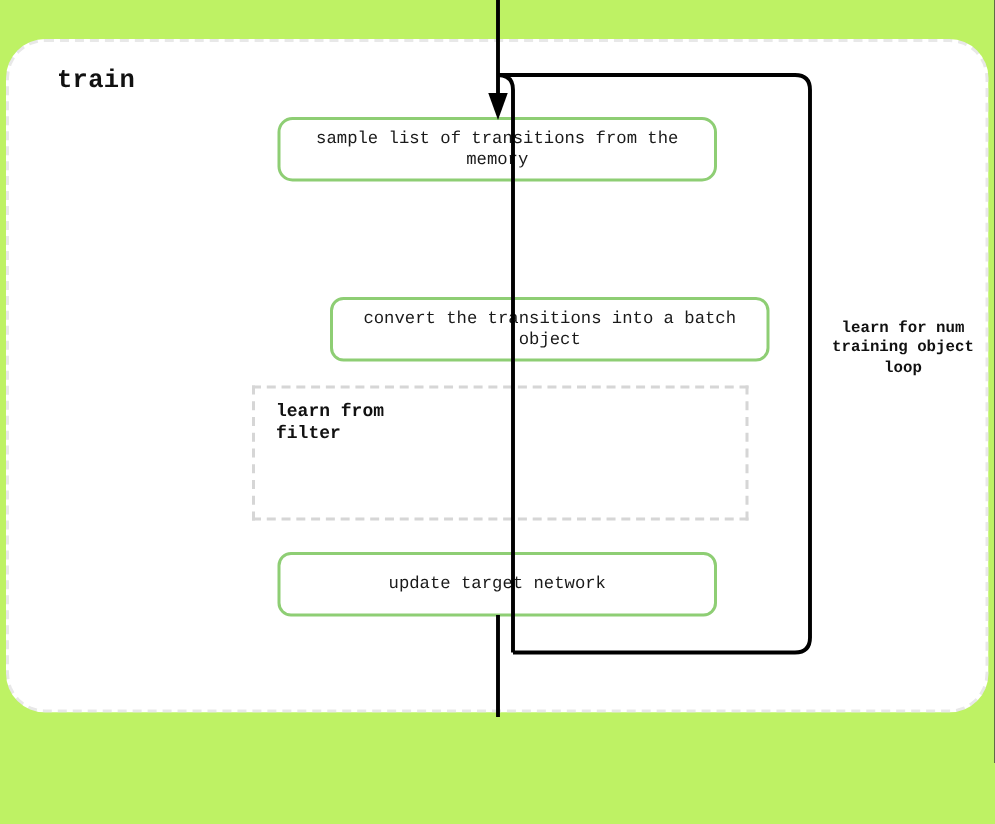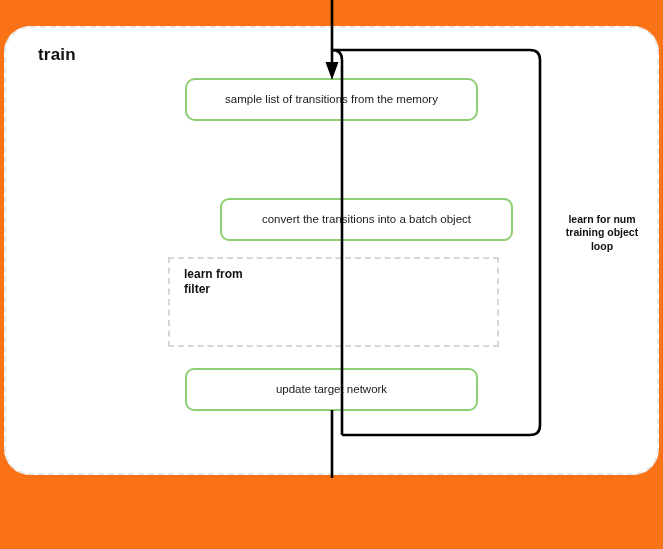--- a/index.html
+++ b/index.html
@@ -4,23 +4,23 @@
 <style>
   html, body {
     margin: 0;
     padding: 0;
     background: #000000;
   }
   #canvas {
     position: relative;
     width: 663px;
     height: 549px;
-    background: #f97316;
+    background: #bef264;
     overflow: hidden;
-    font-family: Liberation Sans, sans-serif;
+    font-family: Liberation Mono, monospace;
   }
 
   
   .scope-container {
     position: absolute;
     left: 4px;
     top: 26px;
     width: 655px;
     height: 449px;
     background: #ffffff;

